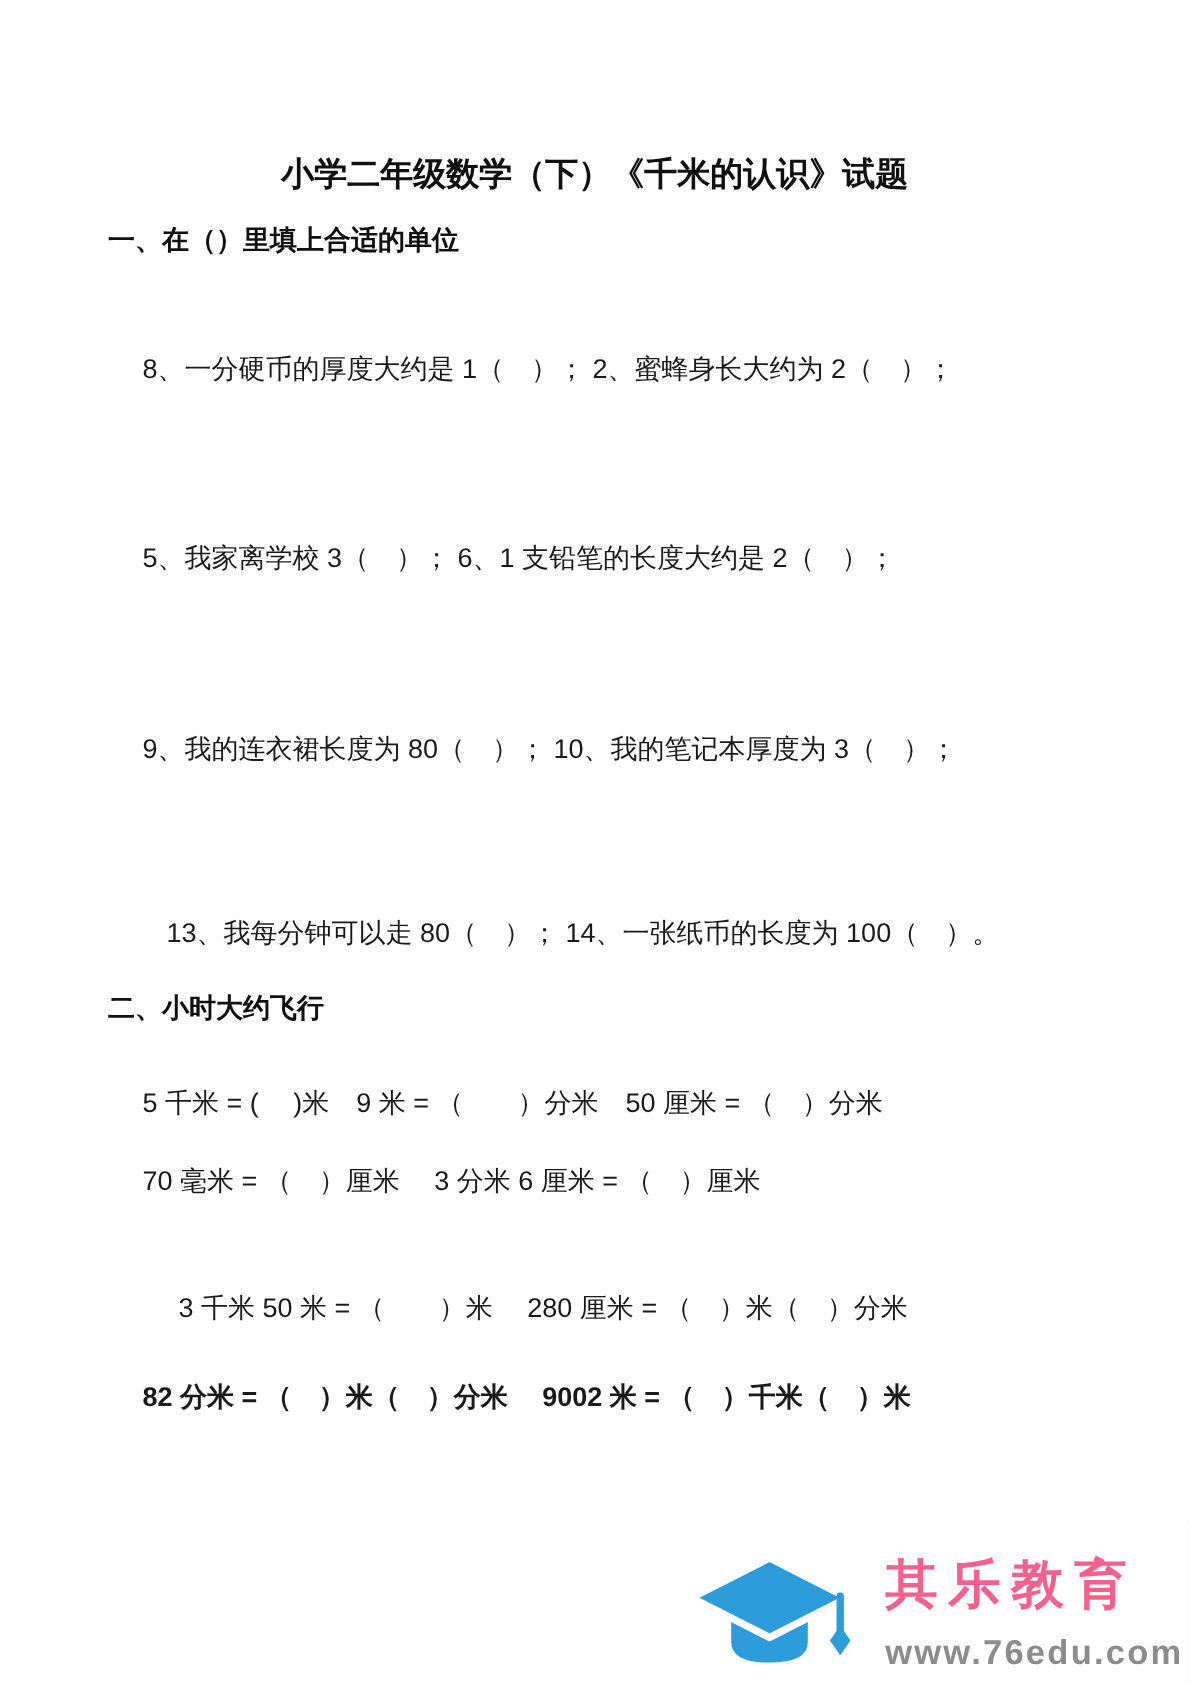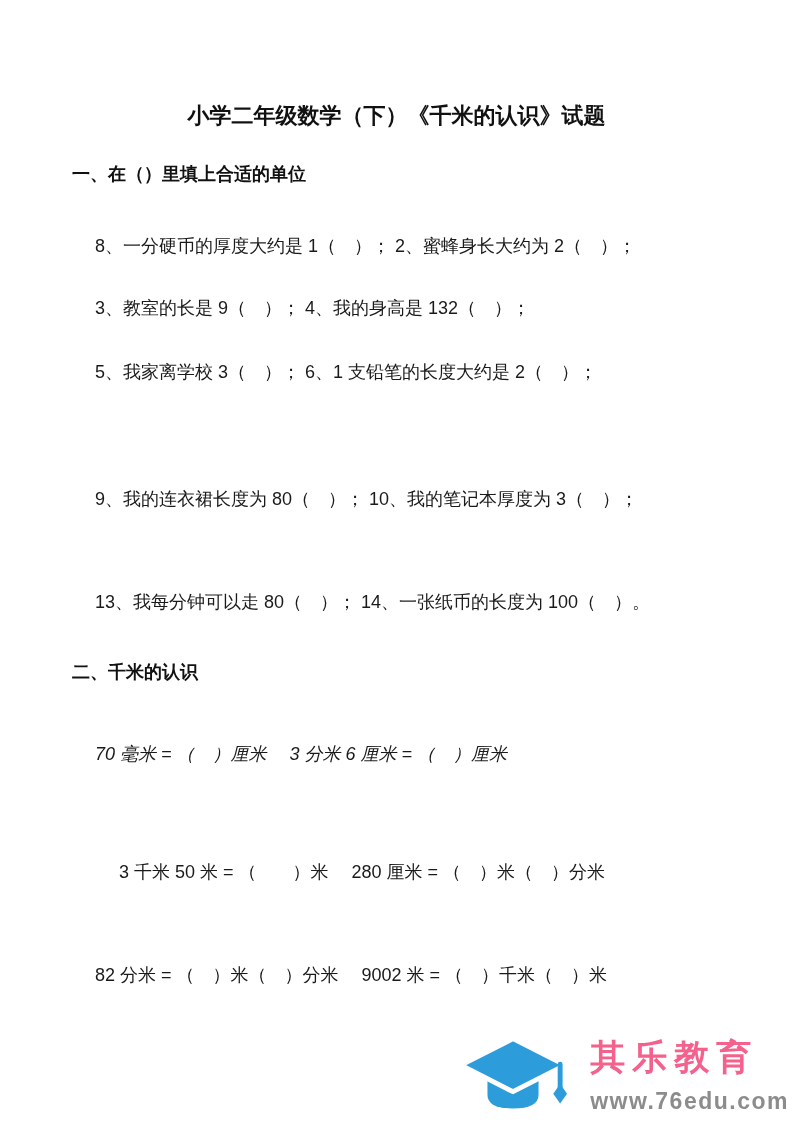--- a/index.html
+++ b/index.html
@@ -16,30 +16,30 @@
     position:absolute;top:101px;left:0;right:0;
     margin:0;text-align:center;
     font-size:22px;font-weight:bold;color:#111;
     white-space:pre;
   }
   .sec-heading{
     position:absolute;left:72px;margin:0;
     font-size:18px;font-weight:bold;color:#111;
     white-space:pre;
   }
-  .s1-heading{top:162px;}
+  .s1-heading{top:148px;}
   .s2-heading{top:660px;}
   .line{
     position:absolute;left:95px;margin:0;
     font-size:18px;font-weight:normal;line-height:26px;
     white-space:pre;color:#1a1a1a;
   }
   .q0{top:233px;} .q1{top:295px;} .q2{top:359px;} .q3{top:423px;}
-  .q4{top:486px;} .q5{top:548px;} .q6{top:589px;}
-  .c0{top:722px;} .c1{top:741px;font-style:italic;} .c2{top:838px;} .c3{top:859px;margin-left:24px;} .c4{top:962px;}
+  .q4{top:486px;} .q5{top:548px;} .q6{top:609px;margin-left:16px;}
+  .c0{top:722px;} .c1{top:774px;} .c2{top:838px;} .c3{top:859px;margin-left:24px;} .c4{top:918px;font-weight:bold;}
   .footer{
     position:absolute;right:4px;bottom:9px;
     display:flex;align-items:flex-end;gap:22px;
   }
   .cap-svg{display:block;width:110px;height:78px;}
   .brand-col{display:flex;flex-direction:column;align-items:flex-start;}
   .brand-name{
     font-size:35px;font-weight:bold;color:#f4618c;
     letter-spacing:7px;line-height:1.05;white-space:pre;
   }
@@ -50,26 +50,26 @@
 </style>
 </head>
 <body>
 
 <div class="page">
 
   <h1 class="title">小学二年级数学（下）《千米的认识》试题</h1>
 
   <h2 class="sec-heading s1-heading">一、在（）里填上合适的单位</h2>
   <p class="line q0">8、一分硬币的厚度大约是 1（　）； 2、蜜蜂身长大约为 2（　）；</p>
-  <p class="line q1">3、教室的长是 9（　）； 4、我的身高是 132（　）；</p>
   <p class="line q2">5、我家离学校 3（　）； 6、1 支铅笔的长度大约是 2（　）；</p>
   <p class="line q4">9、我的连衣裙长度为 80（　）； 10、我的笔记本厚度为 3（　）；</p>
   <p class="line q6">13、我每分钟可以走 80（　）； 14、一张纸币的长度为 100（　）。</p>
 
-  <h2 class="sec-heading s2-heading">二、千米的认识</h2>
+  <h2 class="sec-heading s2-heading">二、小时大约飞行</h2>
+  <p class="line c0">5 千米 = (　 )米　9 米 = （　　）分米　50 厘米 = （　）分米</p>
   <p class="line c1">70 毫米 = （　）厘米　 3 分米 6 厘米 = （　）厘米</p>
   <p class="line c3">3 千米 50 米 = （　　）米　 280 厘米 = （　）米（　）分米</p>
   <p class="line c4">82 分米 = （　）米（　）分米　 9002 米 = （　）千米（　）米</p>
 
   <div class="footer">
     <svg class="cap-svg" viewBox="0 0 112 78" xmlns="http://www.w3.org/2000/svg">
 
       <path d="M30 32 L82 32 L82 60 Q82 74 56 74 Q30 74 30 60 Z" fill="#2d9cdb"></path>
 
       <path d="M56 3 L109 30 L56 57 L3 30 Z" fill="#2d9cdb" stroke="#ffffff" stroke-width="5" stroke-linejoin="round"></path>

